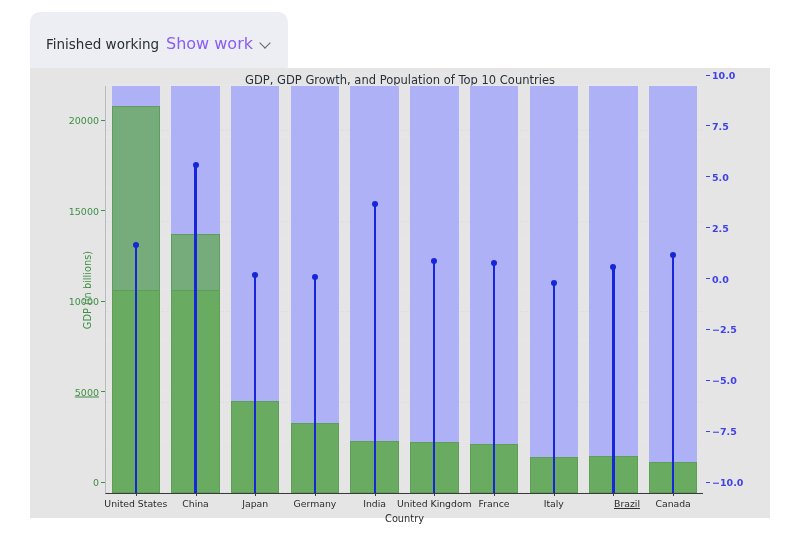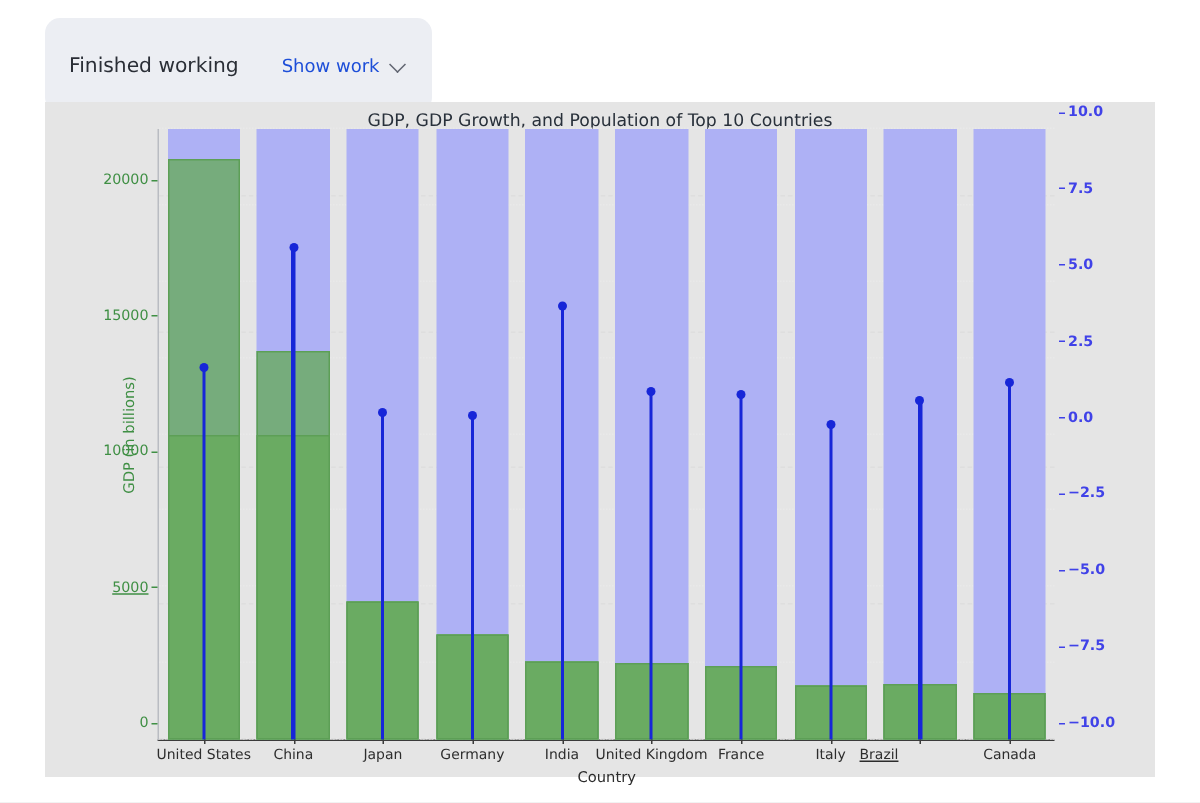--- a/index.html
+++ b/index.html
@@ -17,21 +17,21 @@
     display:flex;align-items:center;
   }
   #status-label{
     margin-left:16px;font-size:13.5px;color:#2a2e36;
     white-space:nowrap;
   }
   #show-work-wrap{
     margin-left:auto;margin-right:16px;
     display:flex;align-items:center;gap:8px;cursor:pointer;
   }
-  #show-work-label{font-size:12px;color:#1d4ed8;white-space:nowrap;}
+  #show-work-label{font-size:16px;color:#8b5cf6;white-space:nowrap;}
   .chev{display:block;width:11px;height:11px;position:relative;}
   .chev::after{
     content:"";position:absolute;left:0;top:1px;
     width:7px;height:7px;border-right:1.6px solid #5f6470;
     border-bottom:1.6px solid #5f6470;transform:rotate(45deg);
   }
   
   #chart-card{
     position:absolute;left:30px;top:68px;
     width:740px;height:450px;background:#e5e5e5;
@@ -222,18 +222,18 @@
       <div class="xtick" style="left: 208.95px;">Germany</div>
       <div class="xtickmark" style="left: 268.65px;"></div>
       <div class="xtick" style="left: 268.65px;">India</div>
       <div class="xtickmark" style="left: 328.35px;"></div>
       <div class="xtick" style="left: 328.35px;">United Kingdom</div>
       <div class="xtickmark" style="left: 388.05px;"></div>
       <div class="xtick" style="left: 388.05px;">France</div>
       <div class="xtickmark" style="left: 447.75px;"></div>
       <div class="xtick" style="left: 447.75px;">Italy</div>
       <div class="xtickmark" style="left: 507.45px;"></div>
-      <div class="xtick" style="left: 480px; text-decoration: underline;">Brazil</div>
+      <div class="xtick" style="left: 521px; text-decoration: underline;">Brazil</div>
       <div class="xtickmark" style="left: 567.15px;"></div>
       <div class="xtick" style="left: 567.15px;">Canada</div>
     </div>
 
 </div>
 
 </body></html>

